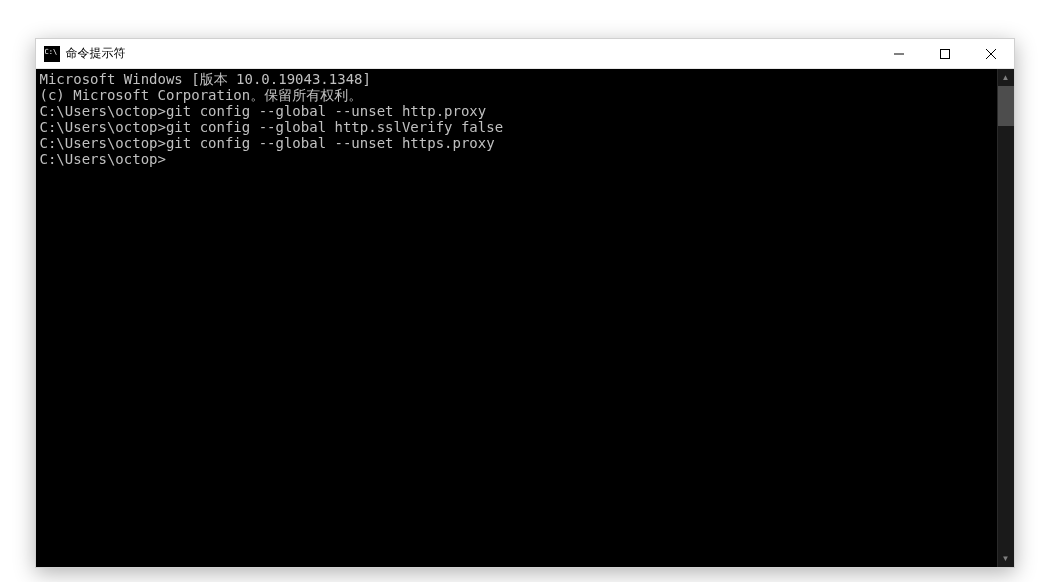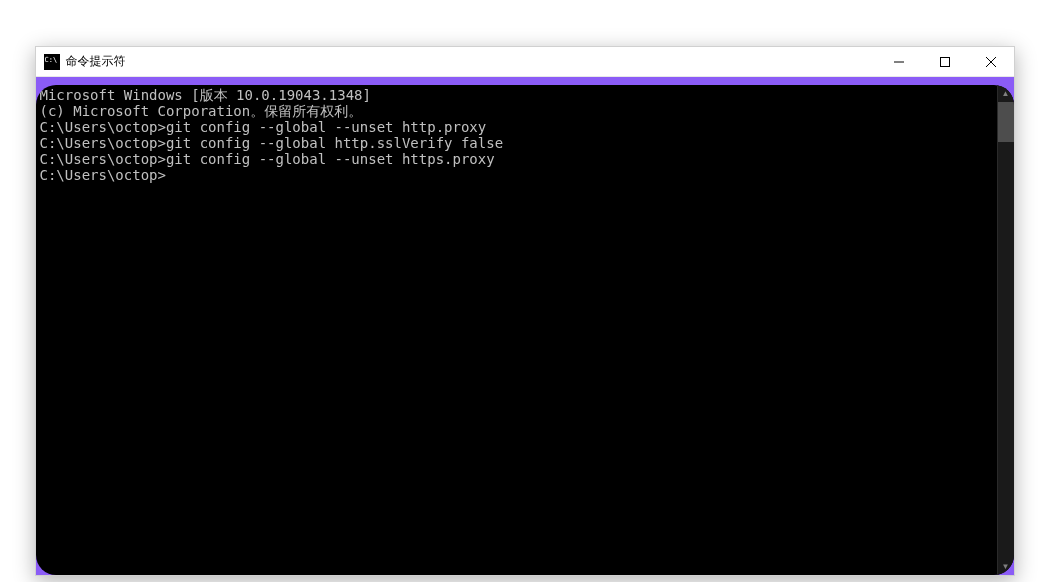--- a/index.html
+++ b/index.html
@@ -4,27 +4,26 @@
   <style>
     * { margin: 0; padding: 0; box-sizing: border-box; }
     body {
       background: #ffffff;
       font-family: "Microsoft YaHei", Arial, sans-serif;
       padding: 30px;
     }
     .window {
       width: 980px;
       height: 530px;
-      background: #8b5cf6;
+      background: #7dd3fc;
       border: 1px solid #d0d0d0;
       box-shadow: 0 5px 20px rgba(0,0,0,0.3);
       display: flex;
       flex-direction: column;
-      margin: 16px auto;
-      gap: 8px;
+      margin: 8px auto;
     }
     .titlebar {
       height: 30px;
       background: #ffffff;
       display: flex;
       align-items: center;
       border-bottom: 1px solid #e8e8e8;
     }
     .titlebar-icon {
       width: 16px;
@@ -63,21 +62,20 @@
       justify-content: center;
       color: #000000;
       font-size: 10px;
       cursor: pointer;
     }
     .terminal-area {
       flex: 1;
       display: flex;
       background: #000000;
       overflow: hidden;
-      border-radius: 20px;
     }
     .terminal-content {
       flex: 1;
       padding: 2px 4px;
       color: #c0c0c0;
       font-family: "NSimSun", "SimSun", Consolas, monospace;
       font-size: 14px;
       line-height: 16px;
       white-space: pre;
       overflow: hidden;

